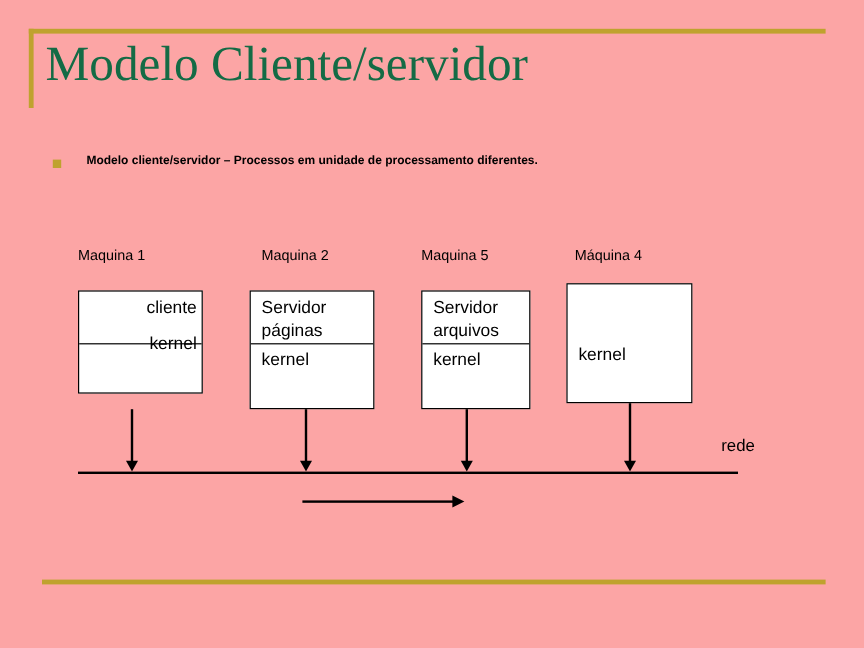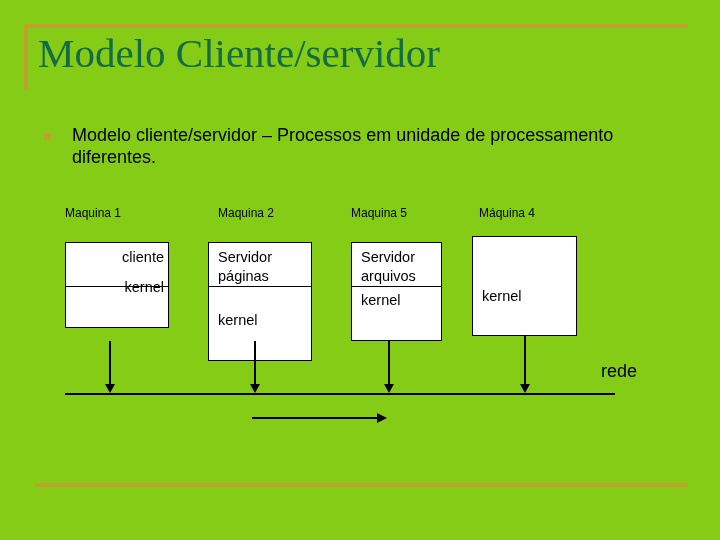--- a/index.html
+++ b/index.html
@@ -10,21 +10,21 @@
     width: 720px;
     height: 540px;
     background: #ffffff;
     font-family: "Liberation Sans", sans-serif;
     overflow: hidden;
   }
   .slide {
     position: relative;
     width: 720px;
     height: 540px;
-    background: #84cc16;
+    background: #fca5a5;
   }
 
   
   .title-rule-top {
     position: absolute;
     left: 24px;
     top: 24px;
     width: 664px;
     height: 4px;
     background: #bfa22e;
@@ -62,23 +62,24 @@
     top: 9px;
     width: 7px;
     height: 7px;
     background: #bfa22e;
   }
   .bullet-text {
     position: absolute;
     left: 28px;
     top: 0px;
     width: 620px;
-    font-size: 18px;
+    font-size: 10px;
     line-height: 22px;
     color: #000000;
+    font-weight: bold;
   }
 
   
   .col-header {
     position: absolute;
     top: 203px;
     font-size: 12px;
     line-height: 20px;
     color: #000000;
     white-space: nowrap;
@@ -133,21 +134,21 @@
   }
 
   
   .network-line {
     position: absolute;
     height: 1.6px;
     background: #000000;
   }
   .network-label {
     position: absolute;
-    font-size: 18px;
+    font-size: 14px;
     line-height: 20px;
     color: #000000;
     white-space: nowrap;
   }
 
   
   .messages-arrow {
     position: absolute;
     height: 2.4px;
     background: #000000;
@@ -202,21 +203,21 @@
 
   <div class="machine-box" style="left:65px; top:242px; width:104px; height:86px;text-align:right;">
     <div class="box-cell upper" style="height:44px;">
       <div class="cell-text">cliente</div>
     </div>
     <div class="box-cell lower" style="height:54px;">
       <div class="cell-text">kernel</div>
     </div>
   </div>
 
-  <div class="machine-box" style="left:208px; top:242px; width:104px; height:119px;">
+  <div class="machine-box" style="left:208px; top:242px; width:104px; height:99px;">
     <div class="box-cell upper" style="height:44px;">
       <div class="cell-text">Servidor páginas</div>
     </div>
     <div class="box-cell lower" style="height:54px;">
       <div class="cell-text">kernel</div>
     </div>
   </div>
 
   <div class="machine-box" style="left:351px; top:242px; width:91px; height:99px;">
     <div class="box-cell upper" style="height:44px;">

